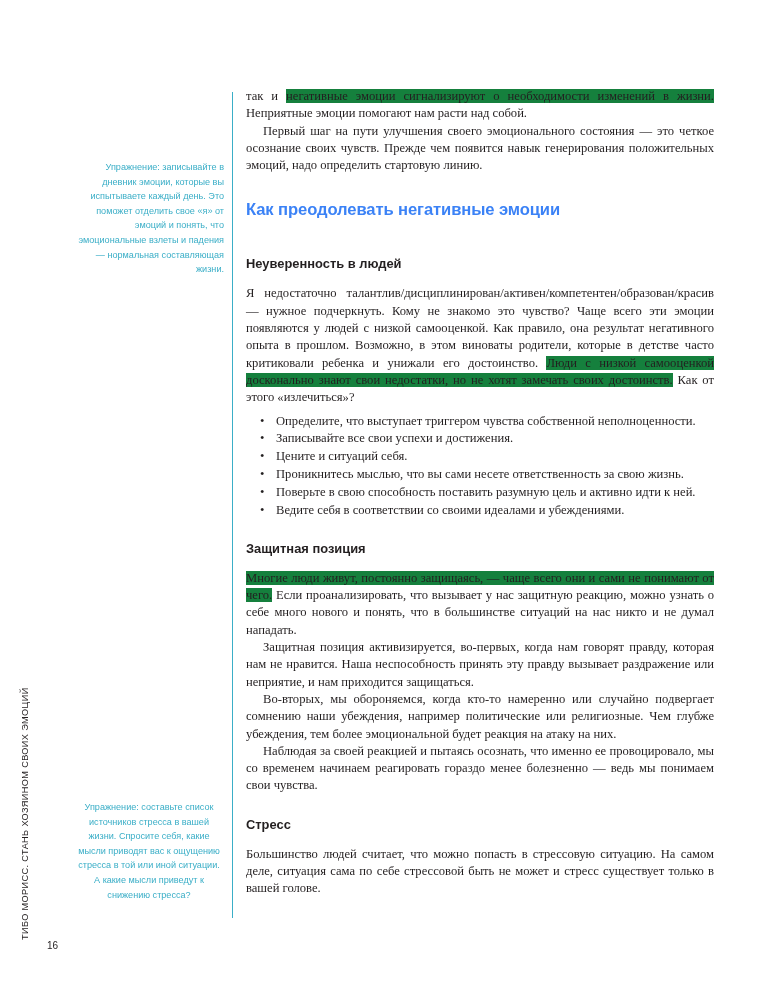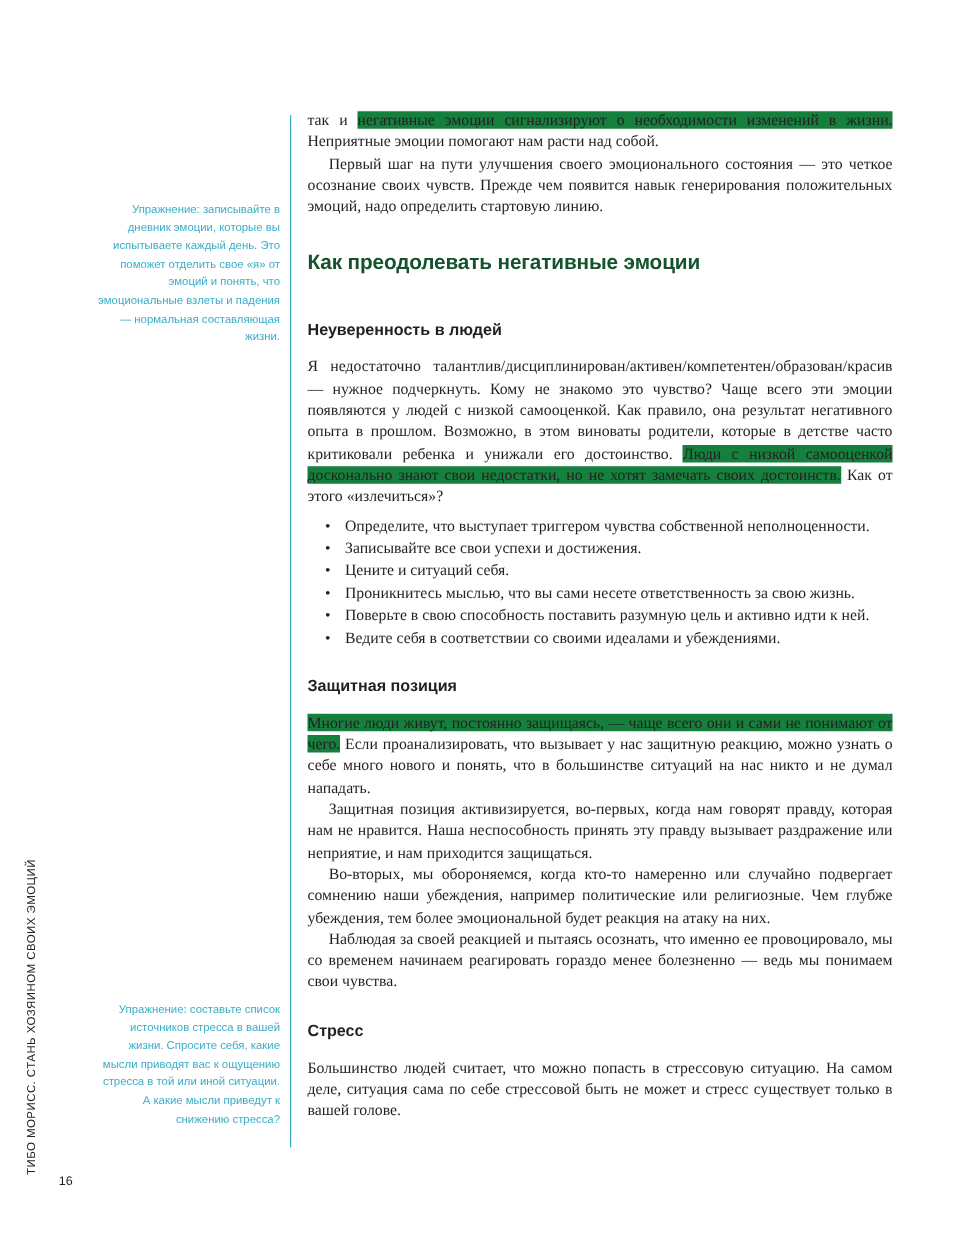--- a/index.html
+++ b/index.html
@@ -63,21 +63,21 @@
     position: absolute;
     right: 0;
     width: 150px;
     text-align: right;
     font-family: "Liberation Sans", sans-serif;
     font-size: 9.1px;
     line-height: 14.6px;
     color: #3aaec7;
   }
   .margin-note-1 { top: 70px; }
-  .margin-note-2 { top: 710px; }
+  .margin-note-2 { top: 710px; text-align: center; }
 
   
   .vrule {
     position: absolute;
     left: 232px;
     top: 92px;
     width: 1px;
     height: 826px;
     background: #3aaec7;
   }
@@ -103,21 +103,21 @@
   .hl {
     background: #15803d;
   }
 
   h2.section {
     font-family: "Liberation Sans", sans-serif;
     font-weight: bold;
     font-size: 16.6px;
     line-height: 20px;
     margin: 26px 0 36px 0;
-    color: #14532d;
+    color: #3b82f6;
     letter-spacing: -0.1px;
   }
 
   h3.sub {
     font-family: "Liberation Sans", sans-serif;
     font-weight: bold;
     font-size: 12.9px;
     line-height: 16px;
     margin: 22px 0 13px 0;
     color: #231f20;

